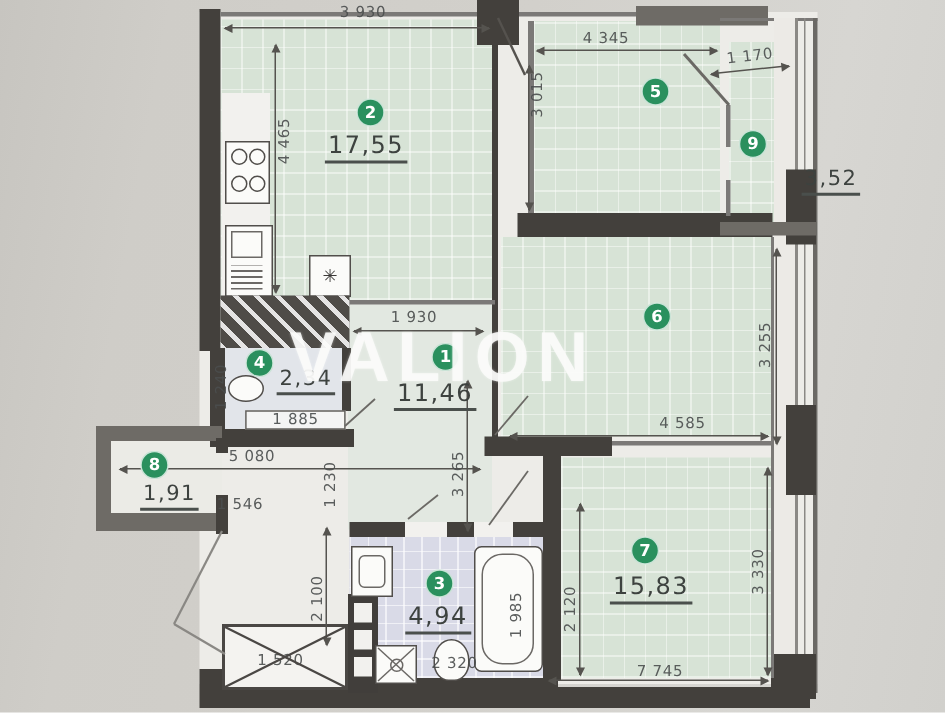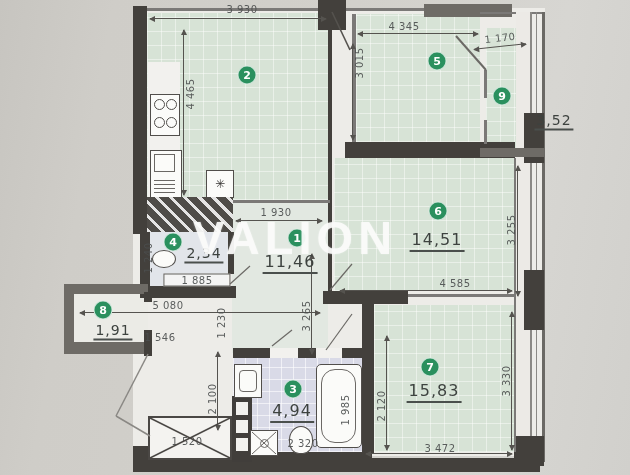--- a/index.html
+++ b/index.html
@@ -183,35 +183,35 @@
   <div class="abs dim v" style="left:221px;top:323px;">1 230</div>
   <div class="abs dim" style="left:160px;top:337px;">1 546</div>
   <div class="abs dim v" style="left:306px;top:316px;">3 265</div>
   <div class="abs dim" style="left:455px;top:283px;">4 585</div>
   <div class="abs dim v" style="left:511px;top:230px;">3 255</div>
   <div class="abs dim" style="left:187px;top:441px;">1 520</div>
   <div class="abs dim v" style="left:212px;top:399px;">2 100</div>
   <div class="abs dim" style="left:303px;top:443px;">2 320</div>
   <div class="abs dim v" style="left:345px;top:410px;">1 985</div>
   <div class="abs dim v" style="left:381px;top:406px;">2 120</div>
-  <div class="abs dim" style="left:440px;top:448px;">3 472</div>
+  <div class="abs dim" style="left:440px;top:448px;">7 745</div>
   <div class="abs dim v" style="left:506px;top:381px;">3 330</div>
 
   <div class="abs badge" style="left:247px;top:75px;">2</div>
   <div class="abs badge" style="left:437px;top:61px;">5</div>
   <div class="abs badge" style="left:502px;top:96px;">9</div>
   <div class="abs badge" style="left:438px;top:211px;">6</div>
   <div class="abs badge" style="left:297px;top:238px;">1</div>
   <div class="abs badge" style="left:173px;top:242px;">4</div>
   <div class="abs badge" style="left:103px;top:310px;">8</div>
   <div class="abs badge" style="left:293px;top:389px;">3</div>
   <div class="abs badge" style="left:430px;top:367px;">7</div>
 
+  <div class="abs area" style="left:244px;top:98px;">17,55</div>
   <div class="abs area small" style="left:507px;top:121px;margin-left:47px;">3,52</div>
-  <div class="abs area" style="left:437px;top:241px;">14,51</div>
   <div class="abs area" style="left:290px;top:263px;">11,46</div>
   <div class="abs area small" style="left:204px;top:254px;">2,34</div>
   <div class="abs area small" style="left:113px;top:331px;">1,91</div>
   <div class="abs area" style="left:292px;top:412px;">4,94</div>
   <div class="abs area" style="left:434px;top:392px;">15,83</div>
 
   <svg class="overlay" width="630" height="475">
     <line x1="332" y1="12" x2="350" y2="50" stroke="#55524e" stroke-width="1.6"></line>
     <line x1="456" y1="36" x2="486" y2="70" stroke="#6b6965" stroke-width="2"></line>
     <line x1="230" y1="284" x2="250" y2="266" stroke="#6b6965" stroke-width="1.2"></line>

